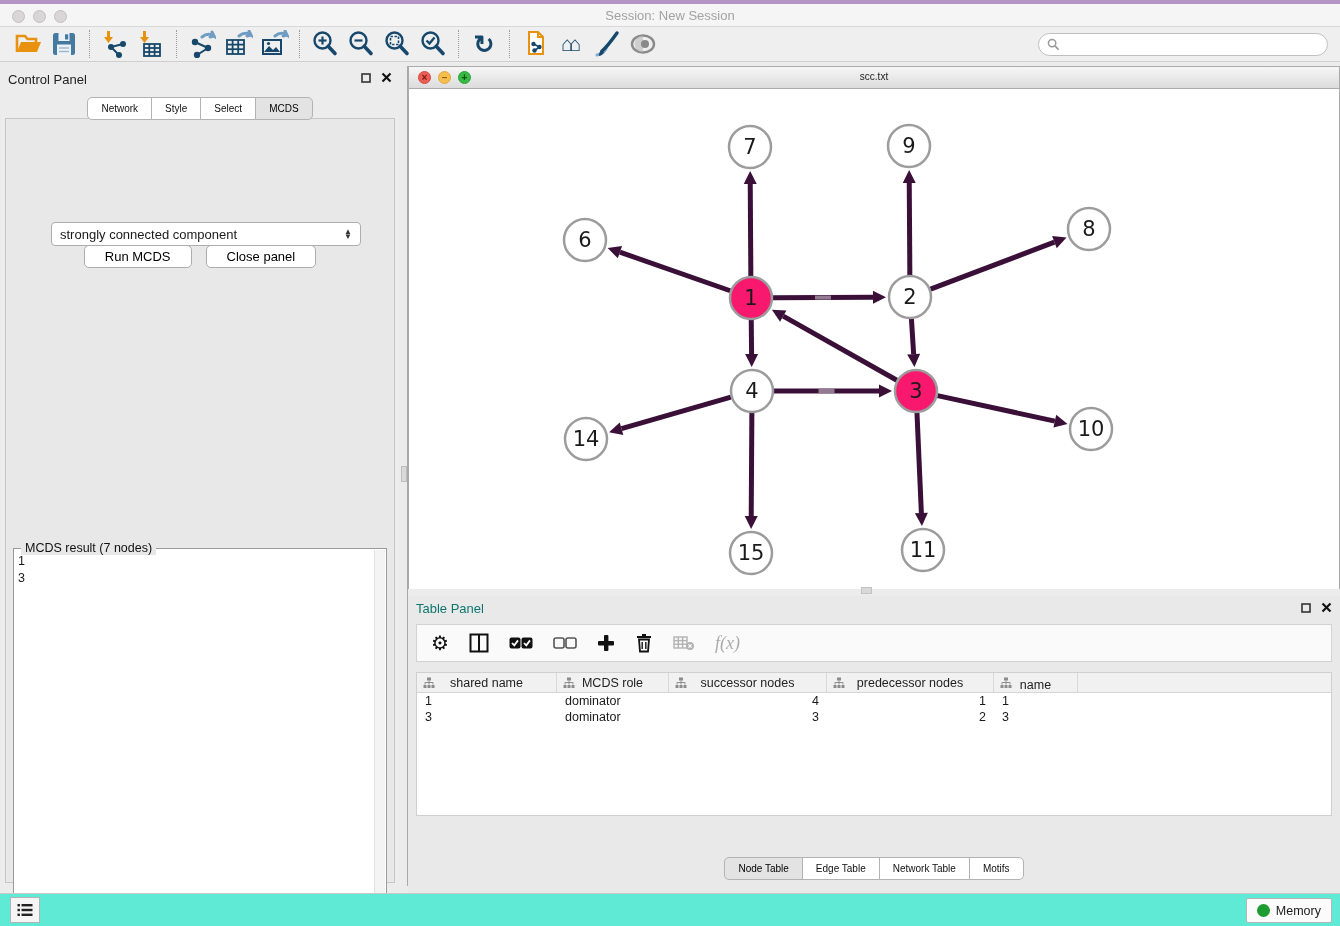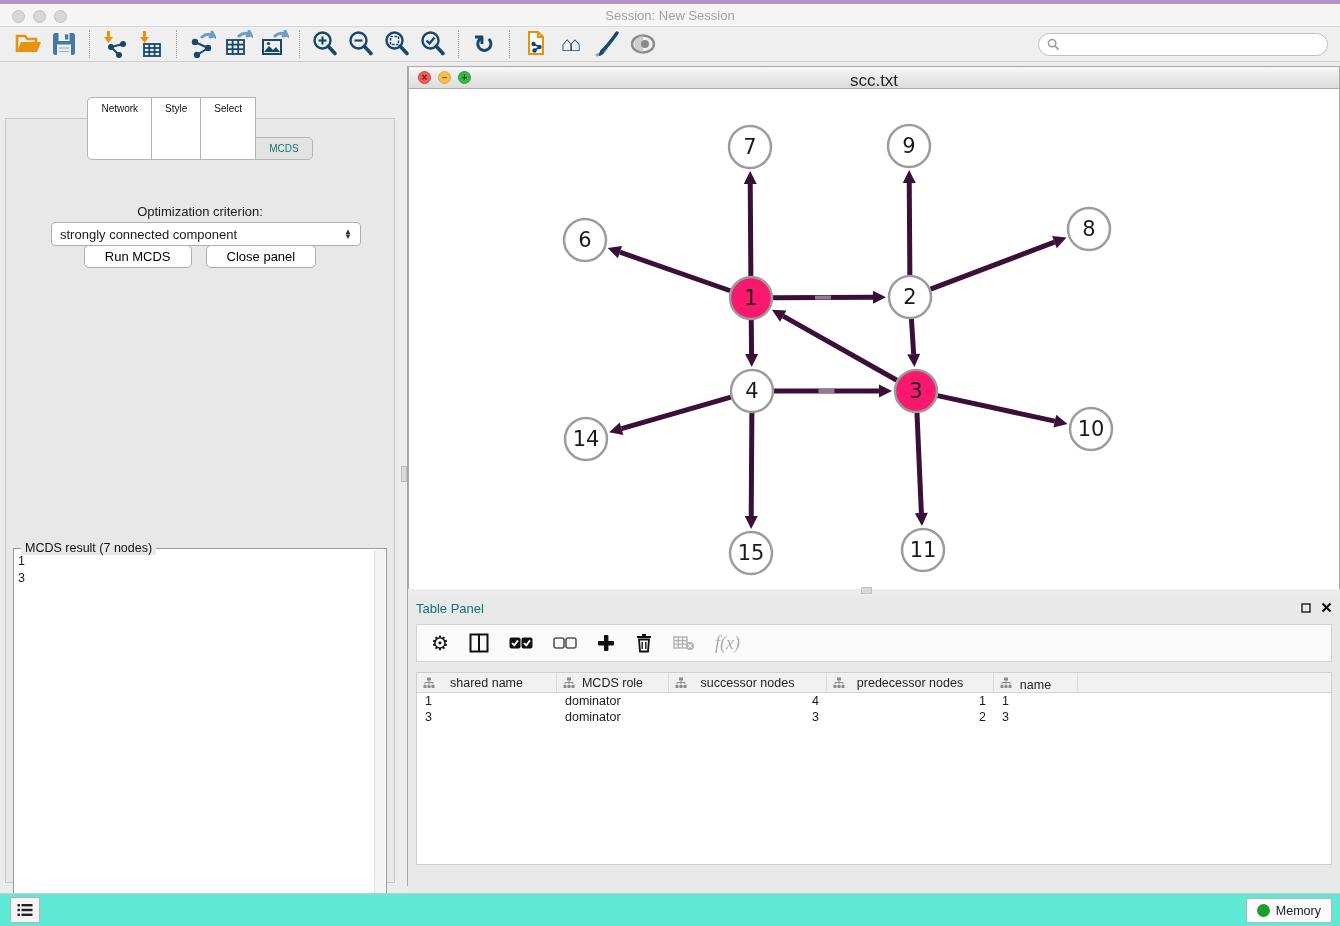--- a/index.html
+++ b/index.html
@@ -46,21 +46,21 @@
     position:absolute; left:5px; top:52px; right:5px; bottom:3px;
     background:#E8E8E8; border:1px solid #C6C6C6;
   }
   .tab-row { position:absolute; left:0; right:0; top:31px; display:flex; justify-content:center; z-index:2; }
   .seg-tab {
     padding:3px 13px; font-size:10px; background:#fff; border:1px solid #B3B3B3;
     margin-left:-1px; cursor:pointer; color:#111; line-height:15px;
   }
   .seg-tab:first-child { border-radius:5px 0 0 5px; margin-left:0; }
   .seg-tab:last-child { border-radius:0 5px 5px 0; }
-  .seg-tab.active { background:#E3E3E3; color:#0f766e;margin-top:40px; }
+  .seg-tab.active { background:#E3E3E3; color:#000000; }
   .opt-label { position:absolute; left:0; right:0; top:85px; text-align:center; font-size:13px; }
   .dropdown {
     position:absolute; left:45px; top:103px; width:310px; height:24px;
     background:#fff; border:1px solid #ADADAD; border-radius:4px;
     display:flex; align-items:center; padding:0 8px; font-size:13px; cursor:pointer;
   }
   .dropdown .dd-text { flex:1; }
   .stepper { display:flex; flex-direction:column; align-items:center; line-height:5px; font-size:8px; color:#333; }
   .btn {
     background:#fff; border:1px solid #ADADAD; border-radius:5px; height:23px;
@@ -84,36 +84,36 @@
   .net-titlebar {
     position:absolute; left:0; top:0; width:100%; height:22px;
     background:linear-gradient(#F6F6F6,#DCDCDC); border-bottom:1px solid #ABABAB;
   }
   .net-tl-group { position:absolute; left:9px; top:4px; display:flex; gap:7px; }
   .mac-btn { width:13px; height:13px; border-radius:50%; display:flex; align-items:center; justify-content:center;
              font-size:10px; font-weight:bold; line-height:1; cursor:pointer; }
   .mac-close { background:#EC5F55; border:1px solid #D24840; color:#7E150F; }
   .mac-min   { background:#F5BE4D; border:1px solid #DFA93B; color:#8E5F07; }
   .mac-zoom  { background:#38B845; border:1px solid #2DA239; color:#0A5A12; }
-  .net-title { position:absolute; left:0; right:0; top:4px; text-align:center; font-size:17px; color:#222; }
+  .net-title { position:absolute; left:0; right:0; top:4px; text-align:center; font-size:10px; color:#222; }
   .net-canvas { position:absolute; left:0; top:22px; width:930px; height:500px; background:#fff; }
   
   .h-handle { position:absolute; left:861px; top:587px; width:11px; height:7px; background:#D9D9D9; border:1px solid #C2C2C2; z-index:3; }
   
   .table-panel { position:absolute; left:408px; top:596px; width:932px; height:297px; background:#E9E9E9; }
   .tp-title { position:absolute; left:8px; top:5px; font-size:13px; color:#0f766e; }
   .tp-toolbar {
     position:absolute; left:8px; right:8px; top:28px; height:38px;
     background:#FAFAFA; border:1px solid #D2D2D2;
     display:flex; align-items:center; padding-left:14px; gap:20px;
   }
   .tp-icon { display:flex; align-items:center; justify-content:center; cursor:pointer; }
   .fx { font-family:"Liberation Serif", serif; font-style:italic; font-size:18px; color:#ABABAB; }
   .tp-table {
-    position:absolute; left:8px; right:8px; top:76px; height:193px;
+    position:absolute; left:8px; right:8px; top:76px; height:144px;
     background:#fff; border:1px solid #CFCFCF; overflow:hidden;
   }
   .tbl-head { display:flex; height:20px; background:#F1F1F1; border-bottom:1px solid #D5D5D5; }
   .th {
     display:flex; align-items:center; font-size:12.5px; color:#222;
     border-right:1px solid #D9D9D9; position:relative; justify-content:center; gap:6px;
   }
   .th .tree-ic { position:absolute; left:6px; top:4px; }
   .tbl-row { display:flex; height:16px; font-size:12.5px; }
   .td { padding:0 8px; white-space:nowrap; overflow:hidden; line-height:16px; }
@@ -278,28 +278,39 @@
   <div class="search-wrap">
     <svg width="13" height="13" viewBox="0 0 14 14">
       <circle cx="5.5" cy="5.5" r="4" fill="none" stroke="#9A9A9A" stroke-width="1.6"></circle>
       <line x1="8.5" y1="8.5" x2="12.5" y2="12.5" stroke="#9A9A9A" stroke-width="1.8"></line>
     </svg>
     <input type="text" style="">
   </div>
 </div>
 
 <div class="control-panel">
+  <div class="cp-header">
+    <span class="cp-title">Control Panel</span>
+    <span class="win-btns">
+      <svg width="10" height="10" viewBox="0 0 10 10">
+        <rect x="1" y="1" width="8" height="8" fill="none" stroke="#333" stroke-width="1.6"></rect>
+      </svg>
+      <svg width="11" height="11" viewBox="0 0 11 11">
+        <line x1="1.5" y1="1.5" x2="9.5" y2="9.5" stroke="#111" stroke-width="2.2"></line>
+        <line x1="9.5" y1="1.5" x2="1.5" y2="9.5" stroke="#111" stroke-width="2.2"></line>
+      </svg>
+    </span>
+  </div>
   <div class="tab-row" id="cp-tabs">
       <span class="seg-tab">Network</span>
       <span class="seg-tab">Style</span>
       <span class="seg-tab">Select</span>
       <span class="seg-tab active">MCDS</span>
     </div>
   <div class="cp-body">
-    <div class="opt-label">Optimization criterion:</div>
     <div class="dropdown">
       <span class="dd-text">strongly connected component</span>
       <span class="stepper">
         <span>▲</span>
           <span>▼</span>
       </span>
     </div>
     <div class="cp-buttons">
       <button class="btn">Run MCDS</button>
       <button class="btn">Close panel</button>
@@ -514,20 +525,26 @@
         <div class="tbl-row">
           <div class="td" style="width: 140px; text-align: left;">3</div>
           <div class="td" style="width: 112px; text-align: left;">dominator</div>
           <div class="td" style="width: 158px; text-align: right;">3</div>
           <div class="td" style="width: 167px; text-align: right;">2</div>
           <div class="td" style="width: 84px; text-align: left;">3</div>
         </div>
       </div>
   </div>
 
+  <div class="tp-tabs" id="tp-tabs">
+      <span class="seg-tab active">Node Table</span>
+      <span class="seg-tab">Edge Table</span>
+      <span class="seg-tab">Network Table</span>
+      <span class="seg-tab">Motifs</span>
+    </div>
 </div>
 
 <div class="status-bar">
   <span class="list-btn">
     <svg width="16" height="14" viewBox="0 0 16 14">
       <rect x="0.5" y="1" width="2.4" height="2.4" fill="#222"></rect>
         <rect x="4.5" y="1" width="11" height="2.4" fill="#222"></rect>
       <rect x="0.5" y="5.8" width="2.4" height="2.4" fill="#222"></rect>
         <rect x="4.5" y="5.8" width="11" height="2.4" fill="#222"></rect>
       <rect x="0.5" y="10.6" width="2.4" height="2.4" fill="#222"></rect>

